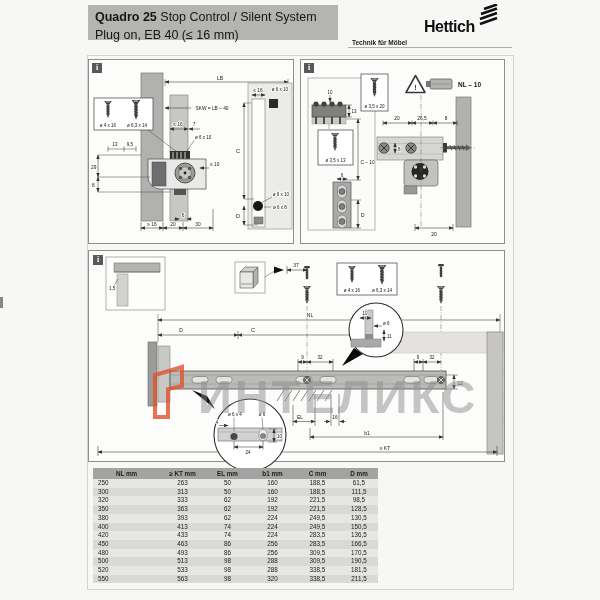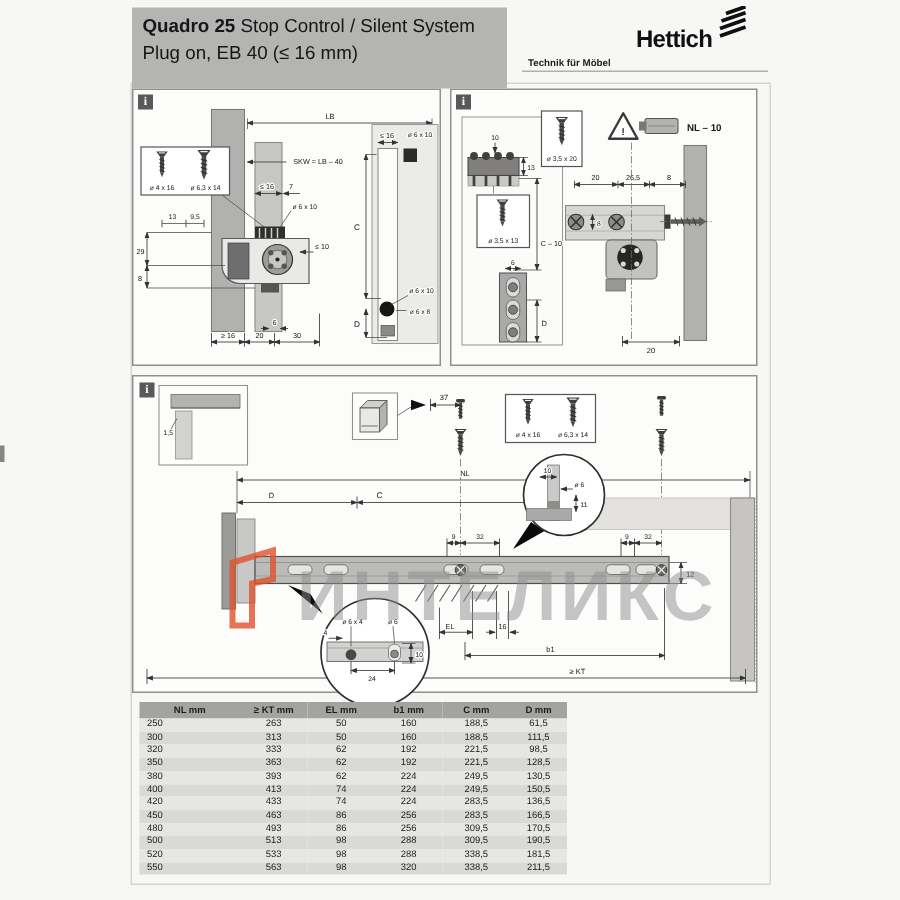--- a/index.html
+++ b/index.html
@@ -1,21 +1,21 @@
 <!DOCTYPE html>
 <html><head>
 <meta charset="utf-8">
 <style>
   html,body{margin:0;padding:0;}
   .page{position:relative;width:600px;height:600px;background:#f7f7f5;font-family:"Liberation Sans",sans-serif;overflow:hidden;}
   .scan-frame{position:absolute;left:87px;top:55px;width:425px;height:533px;border:1px solid #d4d4d2;}
   .smudge{position:absolute;left:0;top:297px;width:3px;height:11px;background:#3a3a38;opacity:.6;}
 
   
-  .title-bar{position:absolute;left:88px;top:5px;width:250px;height:54px;background:#b4b4b2;color:#161616;padding:3px 7px 16px 7px;box-sizing:border-box;}
+  .title-bar{position:absolute;left:88px;top:5px;width:250px;height:35px;background:#b4b4b2;color:#161616;padding:3px 7px 16px 7px;box-sizing:border-box;}
   .title-line{font-size:12.5px;line-height:18px;white-space:nowrap;}
   .title-bold{font-weight:bold;}
   .logo{position:absolute;left:424px;top:18px;width:90px;color:#101010;}
   .brand{font-size:16px;font-weight:bold;letter-spacing:-.5px;}
   .stripes{position:absolute;left:477px;top:4px;}
   .tagline{position:absolute;left:352px;top:39px;font-size:6.5px;font-weight:bold;color:#222;}
   .logo-rule{position:absolute;left:348px;top:47px;width:164px;height:1px;background:#b0b0ae;}
 
   
   .panel{position:absolute;background:#fcfcfb;}

